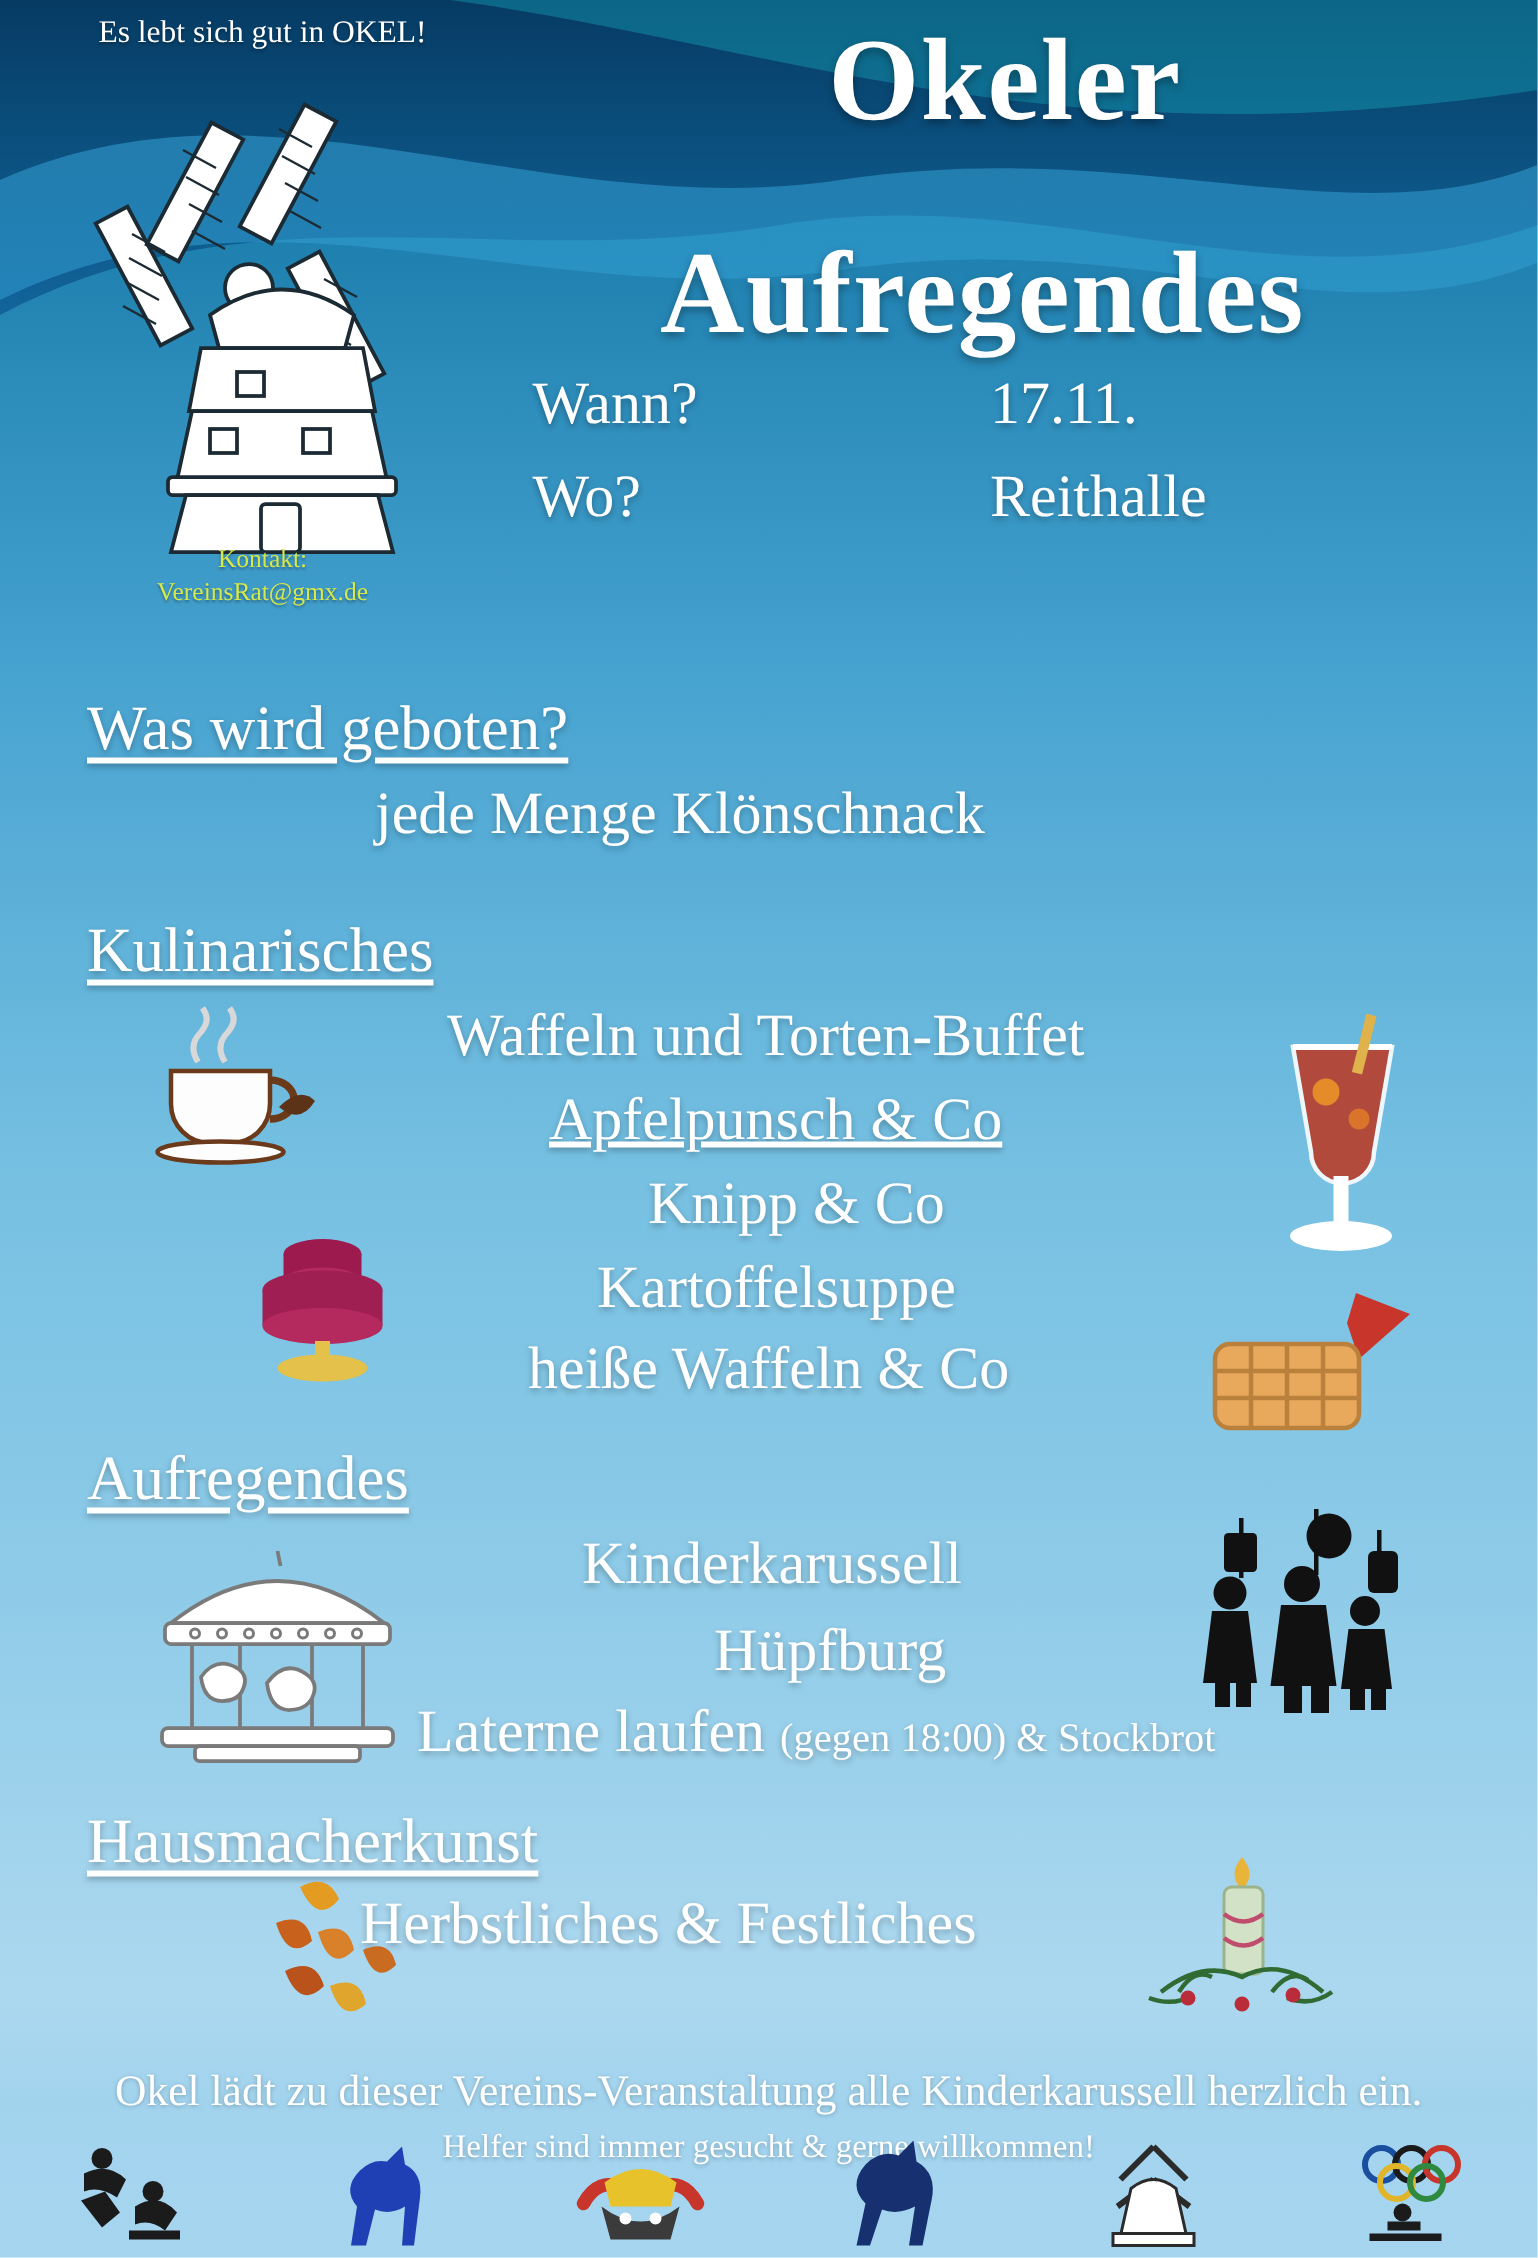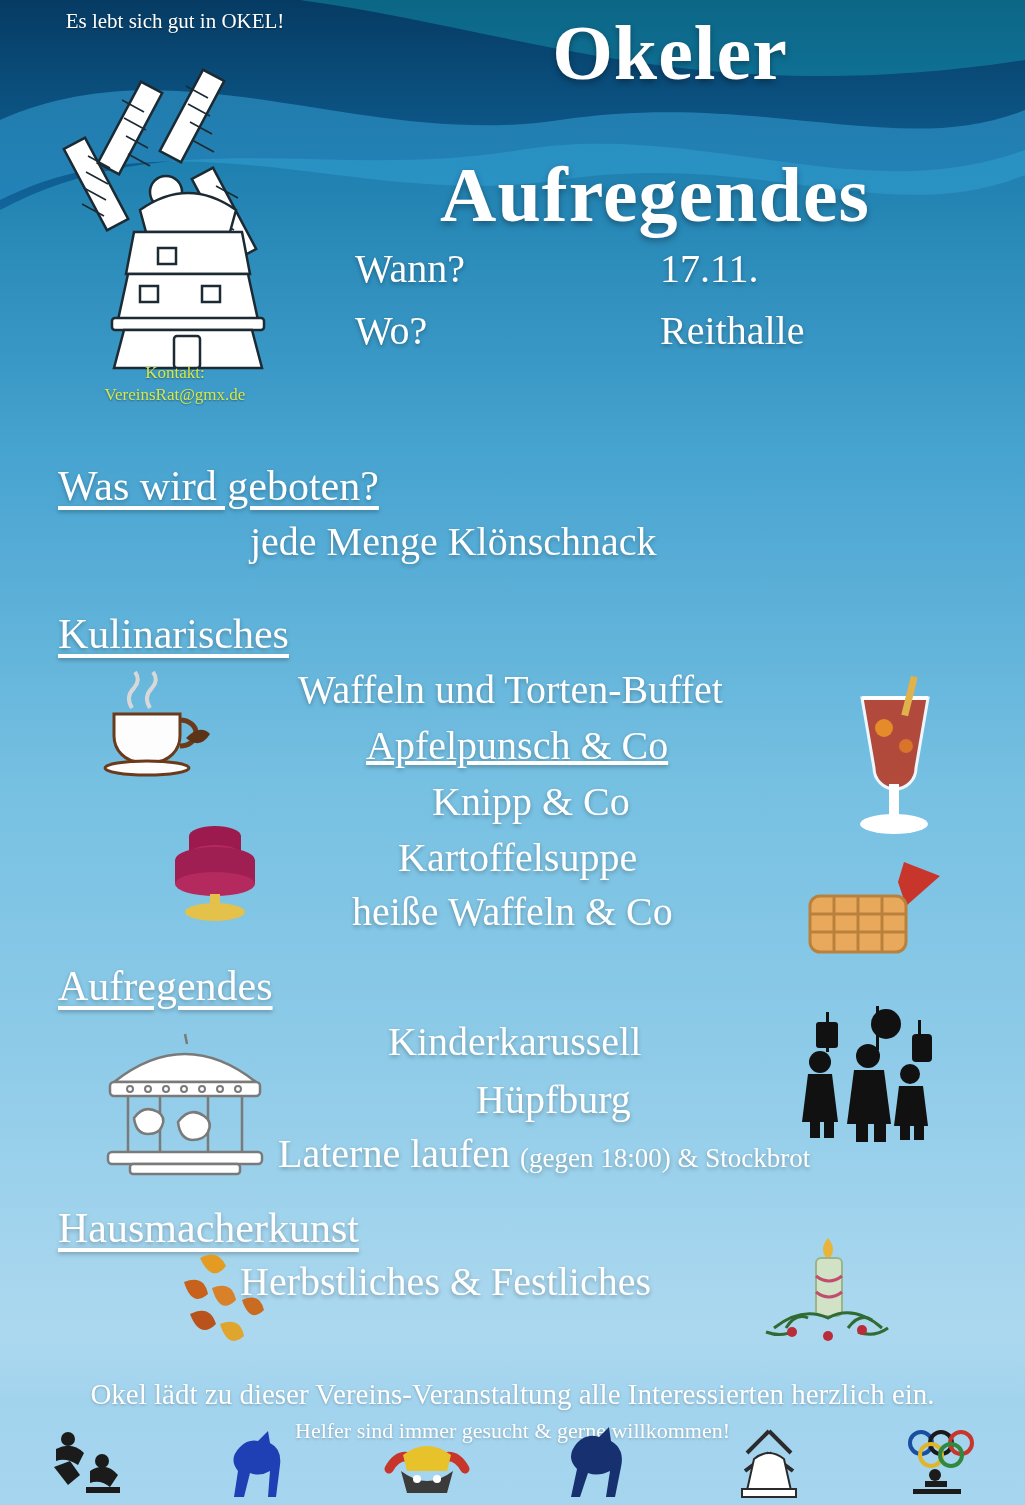--- a/index.html
+++ b/index.html
@@ -297,21 +297,21 @@
         <path d="M22,96 q28,-22 54,-10 q26,-14 54,10"></path>
         <path d="M34,96 q10,-16 22,-10 M96,96 q12,-16 24,-8"></path>
         <path d="M14,100 q16,6 30,-2 M106,100 q16,6 30,-4"></path>
       </g>
       <circle cx="40" cy="100" r="5" fill="#bb2c3a"></circle>
       <circle cx="110" cy="98" r="5" fill="#bb2c3a"></circle>
       <circle cx="76" cy="104" r="5" fill="#bb2c3a"></circle>
     </g>
   </svg>
 
-  <div class="footer1">Okel lädt zu dieser Vereins-Veranstaltung alle Interessierten herzlich ein.</div>
+  <div class="footer1">Okel lädt zu dieser Vereins-Veranstaltung alle Kinderkarussell herzlich ein.</div>
   <div class="footer2">Helfer sind immer gesucht &amp; gerne willkommen!</div>
 
   <div class="logos">
     <div class="logo">
       <svg width="86" height="74" viewBox="0 0 86 74">
         <g fill="#1b1b1b">
           <circle cx="26" cy="12" r="7"></circle>
           <path d="M14,22 q16,-8 28,4 l-6,12 q-12,-8 -22,-4 z"></path>
           <path d="M12,40 l16,-6 10,14 -12,10 z"></path>
           <circle cx="60" cy="34" r="7"></circle>

